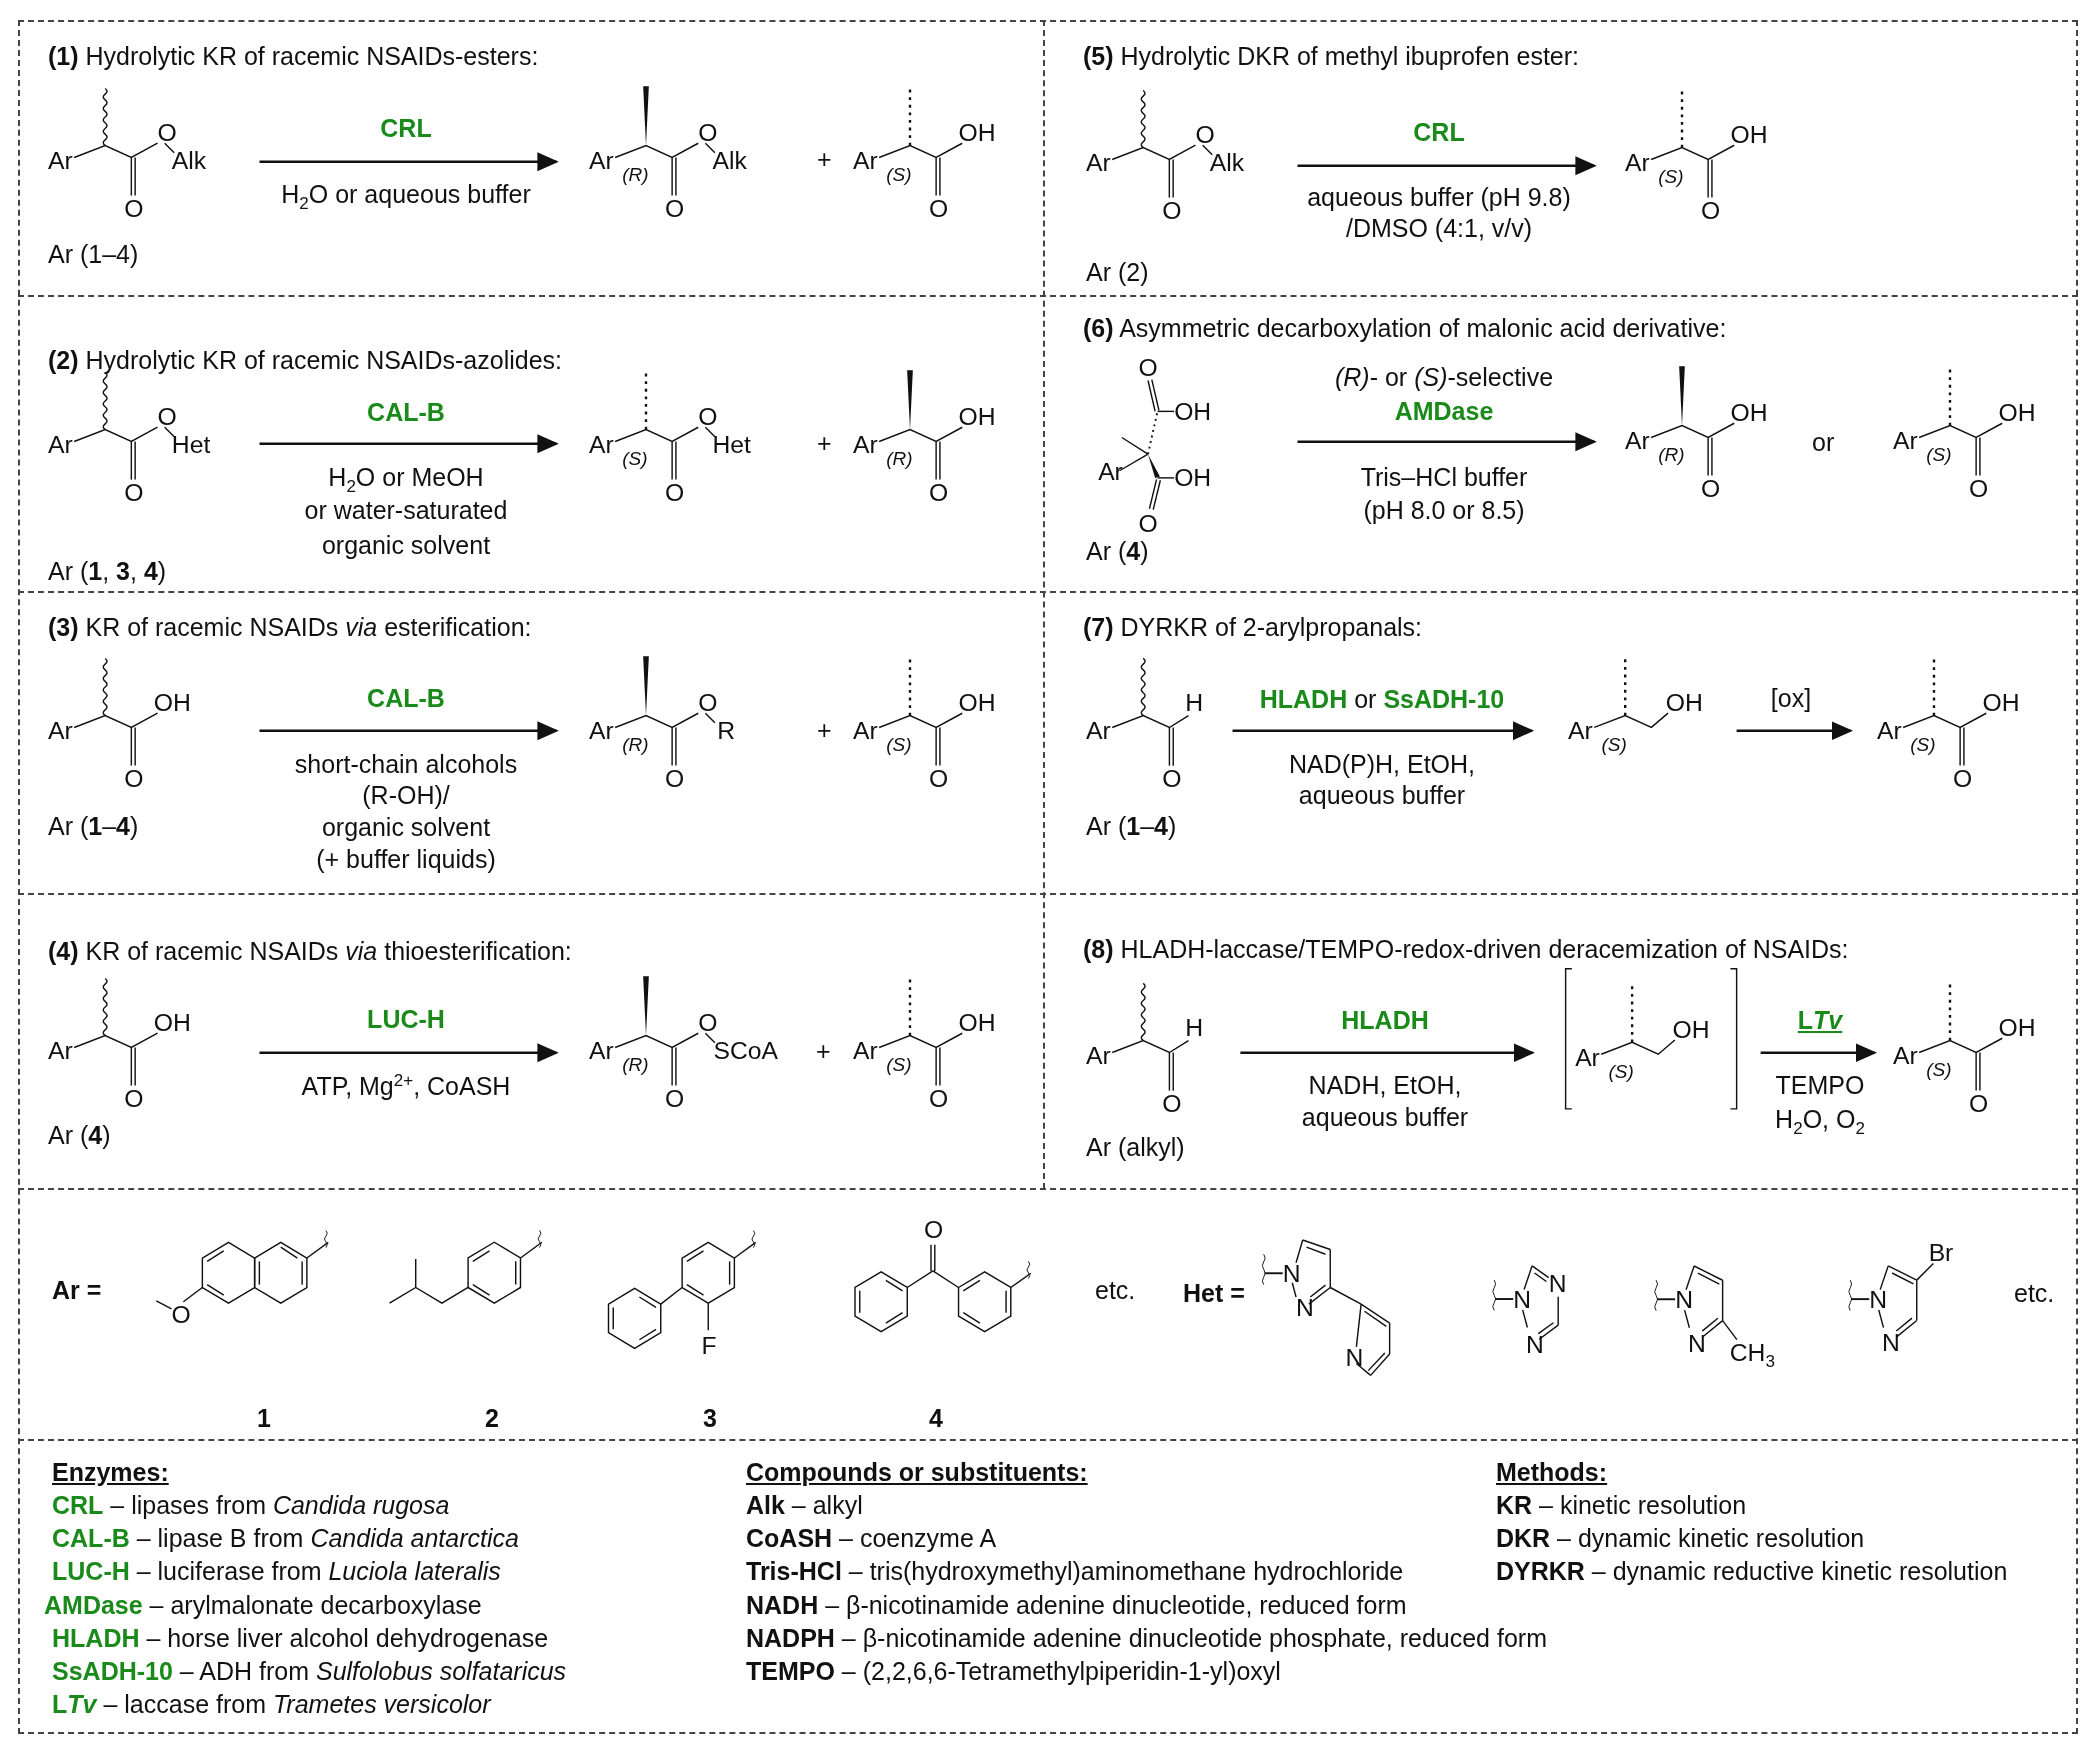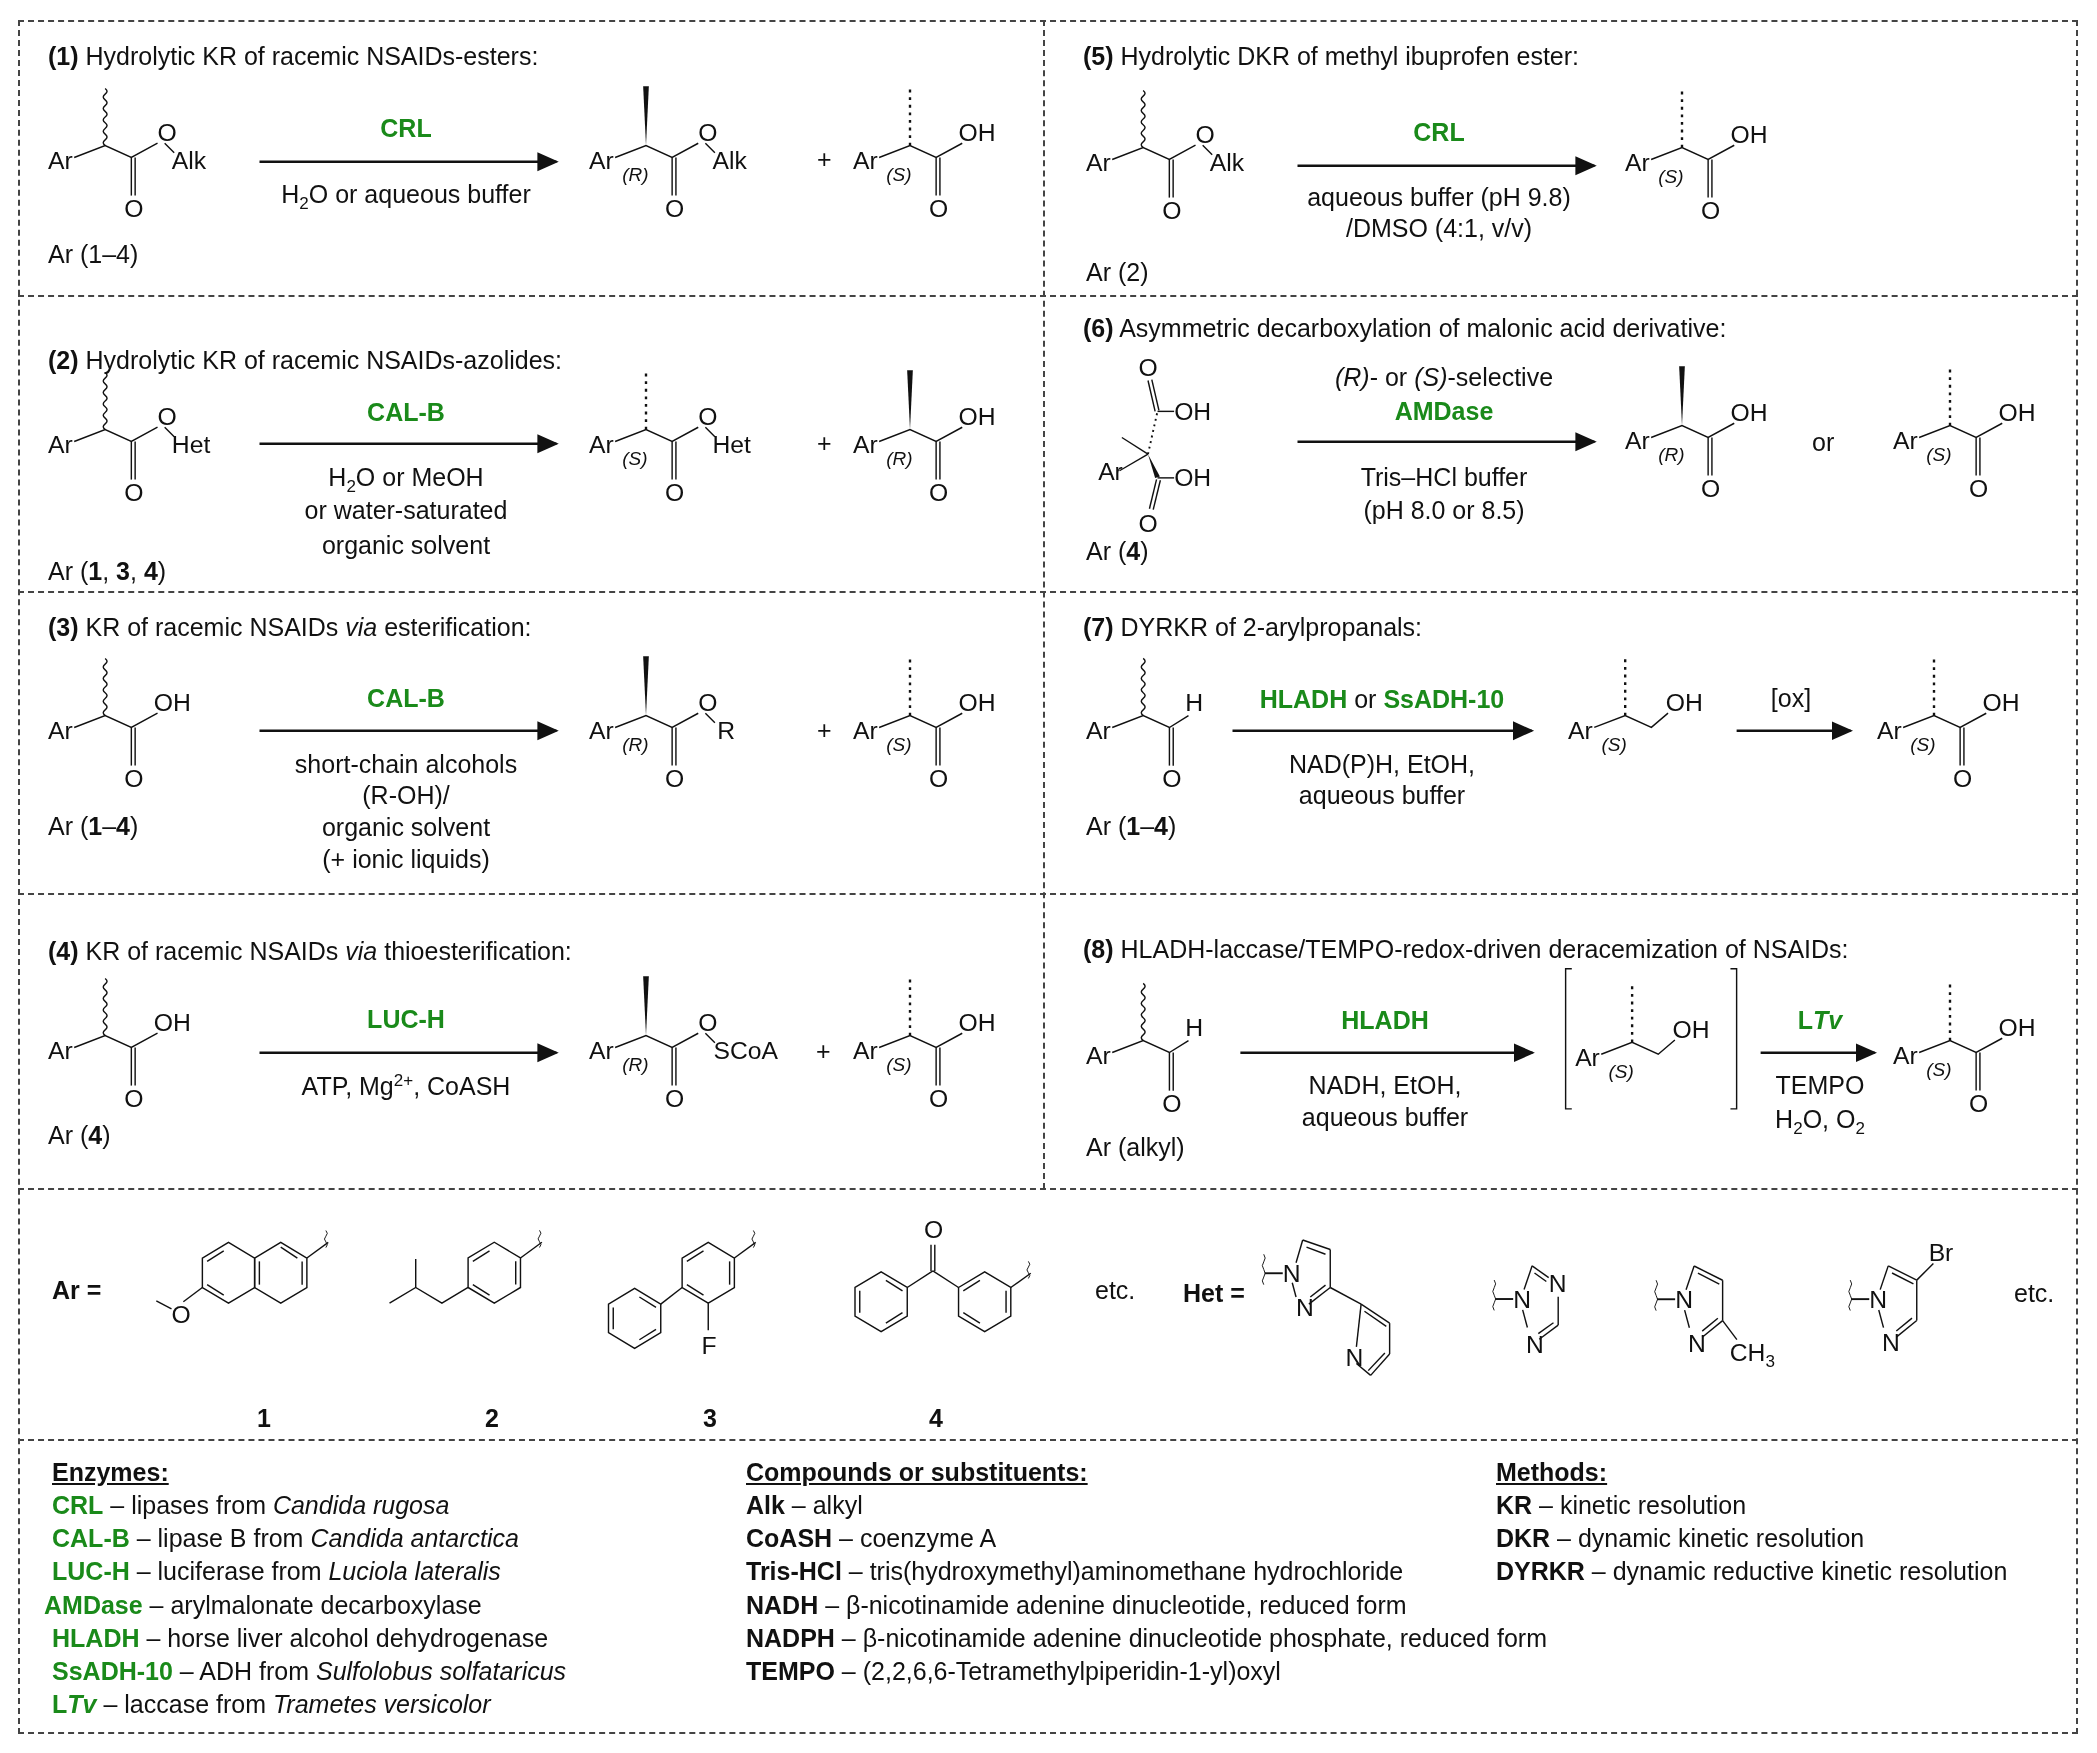--- a/index.html
+++ b/index.html
@@ -228,21 +228,21 @@
   <text x="160" y="275" font-size="52">O</text>
   <text x="222" y="115" font-size="52">OH</text>
 </svg>
 <div class="txt ctr green" style="left:406px; top:684px;">CAL-B</div>
 <svg style="left:257px; top:726px;" width="309" height="9.5" viewBox="0 0 650 20">
   <line x1="5" y1="10" x2="630" y2="10" stroke="#111" stroke-width="5" marker-end="url(#arrowhead)"></line>
 </svg>
 <div class="txt ctr" style="left:406px; top:750px;">short-chain alcohols</div>
 <div class="txt ctr" style="left:406px; top:781px;">(R-OH)/</div>
 <div class="txt ctr" style="left:406px; top:813px;">organic solvent</div>
-<div class="txt ctr" style="left:406px; top:845px;">(+ ionic liquids)</div>
+<div class="txt ctr" style="left:406px; top:845px;">(+ buffer liquids)</div>
 <svg style="left:589px; top:656px;" width="209" height="143" viewBox="0 0 440 300">
   <polygon points="120,125 114,0 126,0" fill="#111"></polygon>
   <polyline points="55,150 120,125 175,150 230,120" fill="none" stroke="#111" stroke-width="3"></polyline>
   <line x1="175" y1="150" x2="175" y2="230" stroke="#111" stroke-width="3"></line>
   <line x1="183" y1="150" x2="183" y2="230" stroke="#111" stroke-width="3"></line>
   <line x1="245" y1="120" x2="265" y2="140" stroke="#111" stroke-width="3"></line>
   <text x="0" y="175" font-size="52">Ar</text>
   <text x="70" y="200" font-size="40" font-style="italic">(R)</text>
   <text x="160" y="275" font-size="52">O</text>
   <text x="230" y="115" font-size="52">O</text>
@@ -366,21 +366,21 @@
 <div class="txt ctr" style="left:1385px; top:1103px;">aqueous buffer</div>
 <svg style="left:1563px; top:964px;" width="181" height="152" viewBox="0 0 380 320">
   <polyline points="18,10 5,10 5,305 18,305" fill="none" stroke="#111" stroke-width="3"></polyline>
   <polyline points="352,10 365,10 365,305 352,305" fill="none" stroke="#111" stroke-width="3"></polyline>
   <line x1="145" y1="165" x2="145" y2="40" stroke="#111" stroke-width="5" stroke-dasharray="6,10"></line>
   <polyline points="80,190 145,165 200,190 235,160" fill="none" stroke="#111" stroke-width="3"></polyline>
   <text x="25" y="215" font-size="52">Ar</text>
   <text x="95" y="240" font-size="40" font-style="italic">(S)</text>
   <text x="230" y="155" font-size="52">OH</text>
 </svg>
-<div class="txt ctr green" style="left:1820px; top:1006px;">L<span class="it">Tv</span></div>
+<div class="txt ctr green" style="left:1820px; top:1006px;text-decoration:underline;">L<span class="it">Tv</span></div>
 <svg style="left:1758px; top:1048px;" width="124" height="9.5" viewBox="0 0 260 20">
   <line x1="5" y1="10" x2="245" y2="10" stroke="#111" stroke-width="5" marker-end="url(#arrowhead)"></line>
 </svg>
 <div class="txt ctr" style="left:1820px; top:1071px;">TEMPO</div>
 <div class="txt ctr" style="left:1820px; top:1105px;">H<sub style="font-size:17px">2</sub>O, O<sub style="font-size:17px">2</sub></div>
 <svg style="left:1893px; top:981px;" width="171" height="143" viewBox="0 0 360 300">
   <line x1="120" y1="125" x2="120" y2="0" stroke="#111" stroke-width="5" stroke-dasharray="6,10"></line>
   <polyline points="55,150 120,125 175,150 230,120" fill="none" stroke="#111" stroke-width="3"></polyline>
   <line x1="175" y1="150" x2="175" y2="230" stroke="#111" stroke-width="3"></line>
   <line x1="183" y1="150" x2="183" y2="230" stroke="#111" stroke-width="3"></line>

